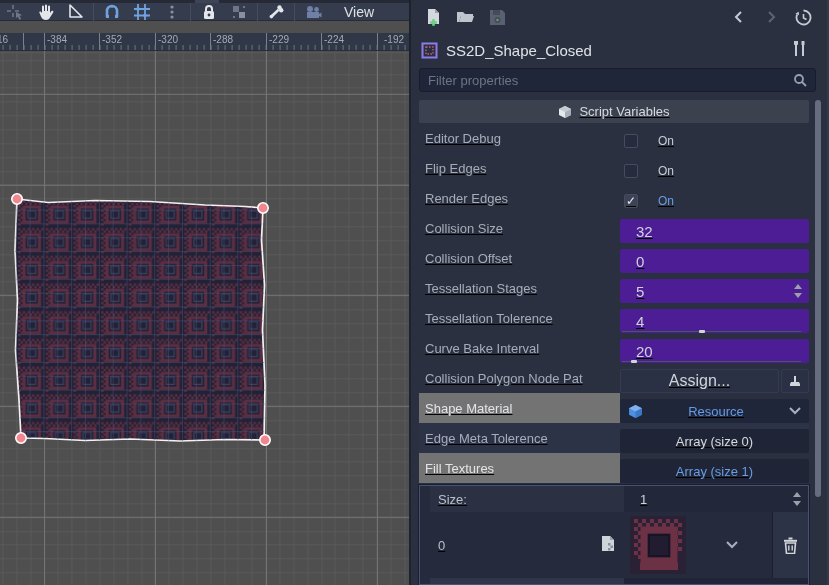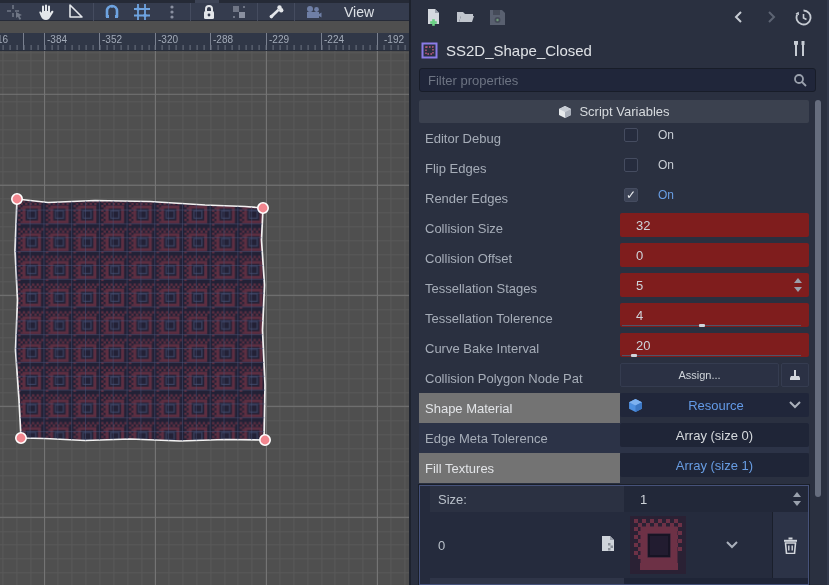--- a/index.html
+++ b/index.html
@@ -45,44 +45,44 @@
   #insp-nav { position:absolute; right:10px; top:3px; display:flex; align-items:center; }
   #node-row { position:absolute; left:10px; top:38px; right:22px; height:24px; display:flex; align-items:center; }
   #node-title { color:#dfe2e6; font-size:15px; margin-left:8px; flex:1; white-space:nowrap;
     overflow:hidden; }
   #filter-box { position:absolute; left:8px; top:68px; width:397px; height:24px; background:#20263a;
     border:1px solid #181d29; border-radius:3px; display:flex; align-items:center; padding:0 8px; }
   #filter-input { flex:1; background:transparent; border:none; outline:none; color:#ced3d9;
     font-size:13px; font-family:"Liberation Sans",sans-serif; }
   #filter-input::placeholder { color:#6d7483; }
 
-  #props { position:absolute; left:8px; top:100px; right:20px; }
+  #props { position:absolute; left:8px; top:100px; right:20px;text-decoration:underline; }
   #section-hdr { height:23px; background:#3b414f; border-radius:2px; display:flex;
     align-items:center; justify-content:center; color:#d6dade; font-size:13px; }
   #section-hdr svg { margin-right:7px; }
-  .prow { height:30px; display:flex; align-items:flex-start; }
+  .prow { height:30px; display:flex; align-items:flex-end; }
   .plabel { width:201px; padding-left:6px; color:#a6adb8; font-size:13px; white-space:nowrap;
     overflow:hidden; align-self:stretch; display:flex; align-items:center; }
   .plabel.hl { background:#737373; color:#e2e4e7; }
   .prow.tint { background:#2c3347; }
   .pvalue { flex:1; height:24px; position:relative; display:flex; align-items:center; }
-  .field { flex:1; height:24px; background:#7f1d1d; border-radius:2px; display:flex;
-    align-items:center; color:#ced3d9; font-size:13px; position:relative; }
+  .field { flex:1; height:24px; background:#4c1d95; border-radius:2px; display:flex;
+    align-items:center; color:#ced3d9; font-size:15px; position:relative; }
   .field .num { margin-left:16px; }
   .chk { width:14px; height:14px; margin-left:4px; border-radius:2px; background:#262c3e;
     border:1px solid #454c60; display:flex; align-items:center; justify-content:center; }
   .chk.on { background:#3c4356; }
   .chk .mark { color:#e8ebee; font-size:12px; line-height:1; margin-top:-1px; }
   .chklabel { color:#c8cdd4; font-size:12px; margin-left:20px; }
   .chklabel.blue { color:#689de3; }
   .spinner { position:absolute; right:6px; top:4px; }
   .sliderline { position:absolute; left:2px; right:8px; bottom:1px; height:1px; background:#4e5468; }
   .grabber { position:absolute; bottom:-1px; width:6px; height:3px; background:#d0d4da; border-radius:1px; }
   .assign-btn { flex:1; height:24px; background:#2b3144; border:1px solid #353c50; border-radius:2px;
-    color:#cfd4da; font-size:11px; display:flex; align-items:center; justify-content:center; }
+    color:#cfd4da; font-size:16px; display:flex; align-items:center; justify-content:center; }
   .mini-btn { width:28px; height:24px; margin-left:2px; background:#2b3144; border:1px solid #353c50;
     border-radius:2px; display:flex; align-items:center; justify-content:center; }
   .res-field { flex:1; height:24px; background:#20263a; border-radius:2px; display:flex; align-items:center; }
   .res-label { flex:1; text-align:center; color:#639ae6; font-size:13px; }
   .arr-btn { flex:1; height:24px; background:#1f2537; border-radius:2px; display:flex;
     align-items:center; justify-content:center; font-size:13px; color:#d6dade; }
   .arr-btn.blue { color:#689de3; }
 
   #subpanel { margin-top:2px; border:1px solid #46527a; outline:1px solid #1a1f29; background:#252b3d;padding-left:10px; }
   #size-row { height:26px; display:flex; align-items:center; }

